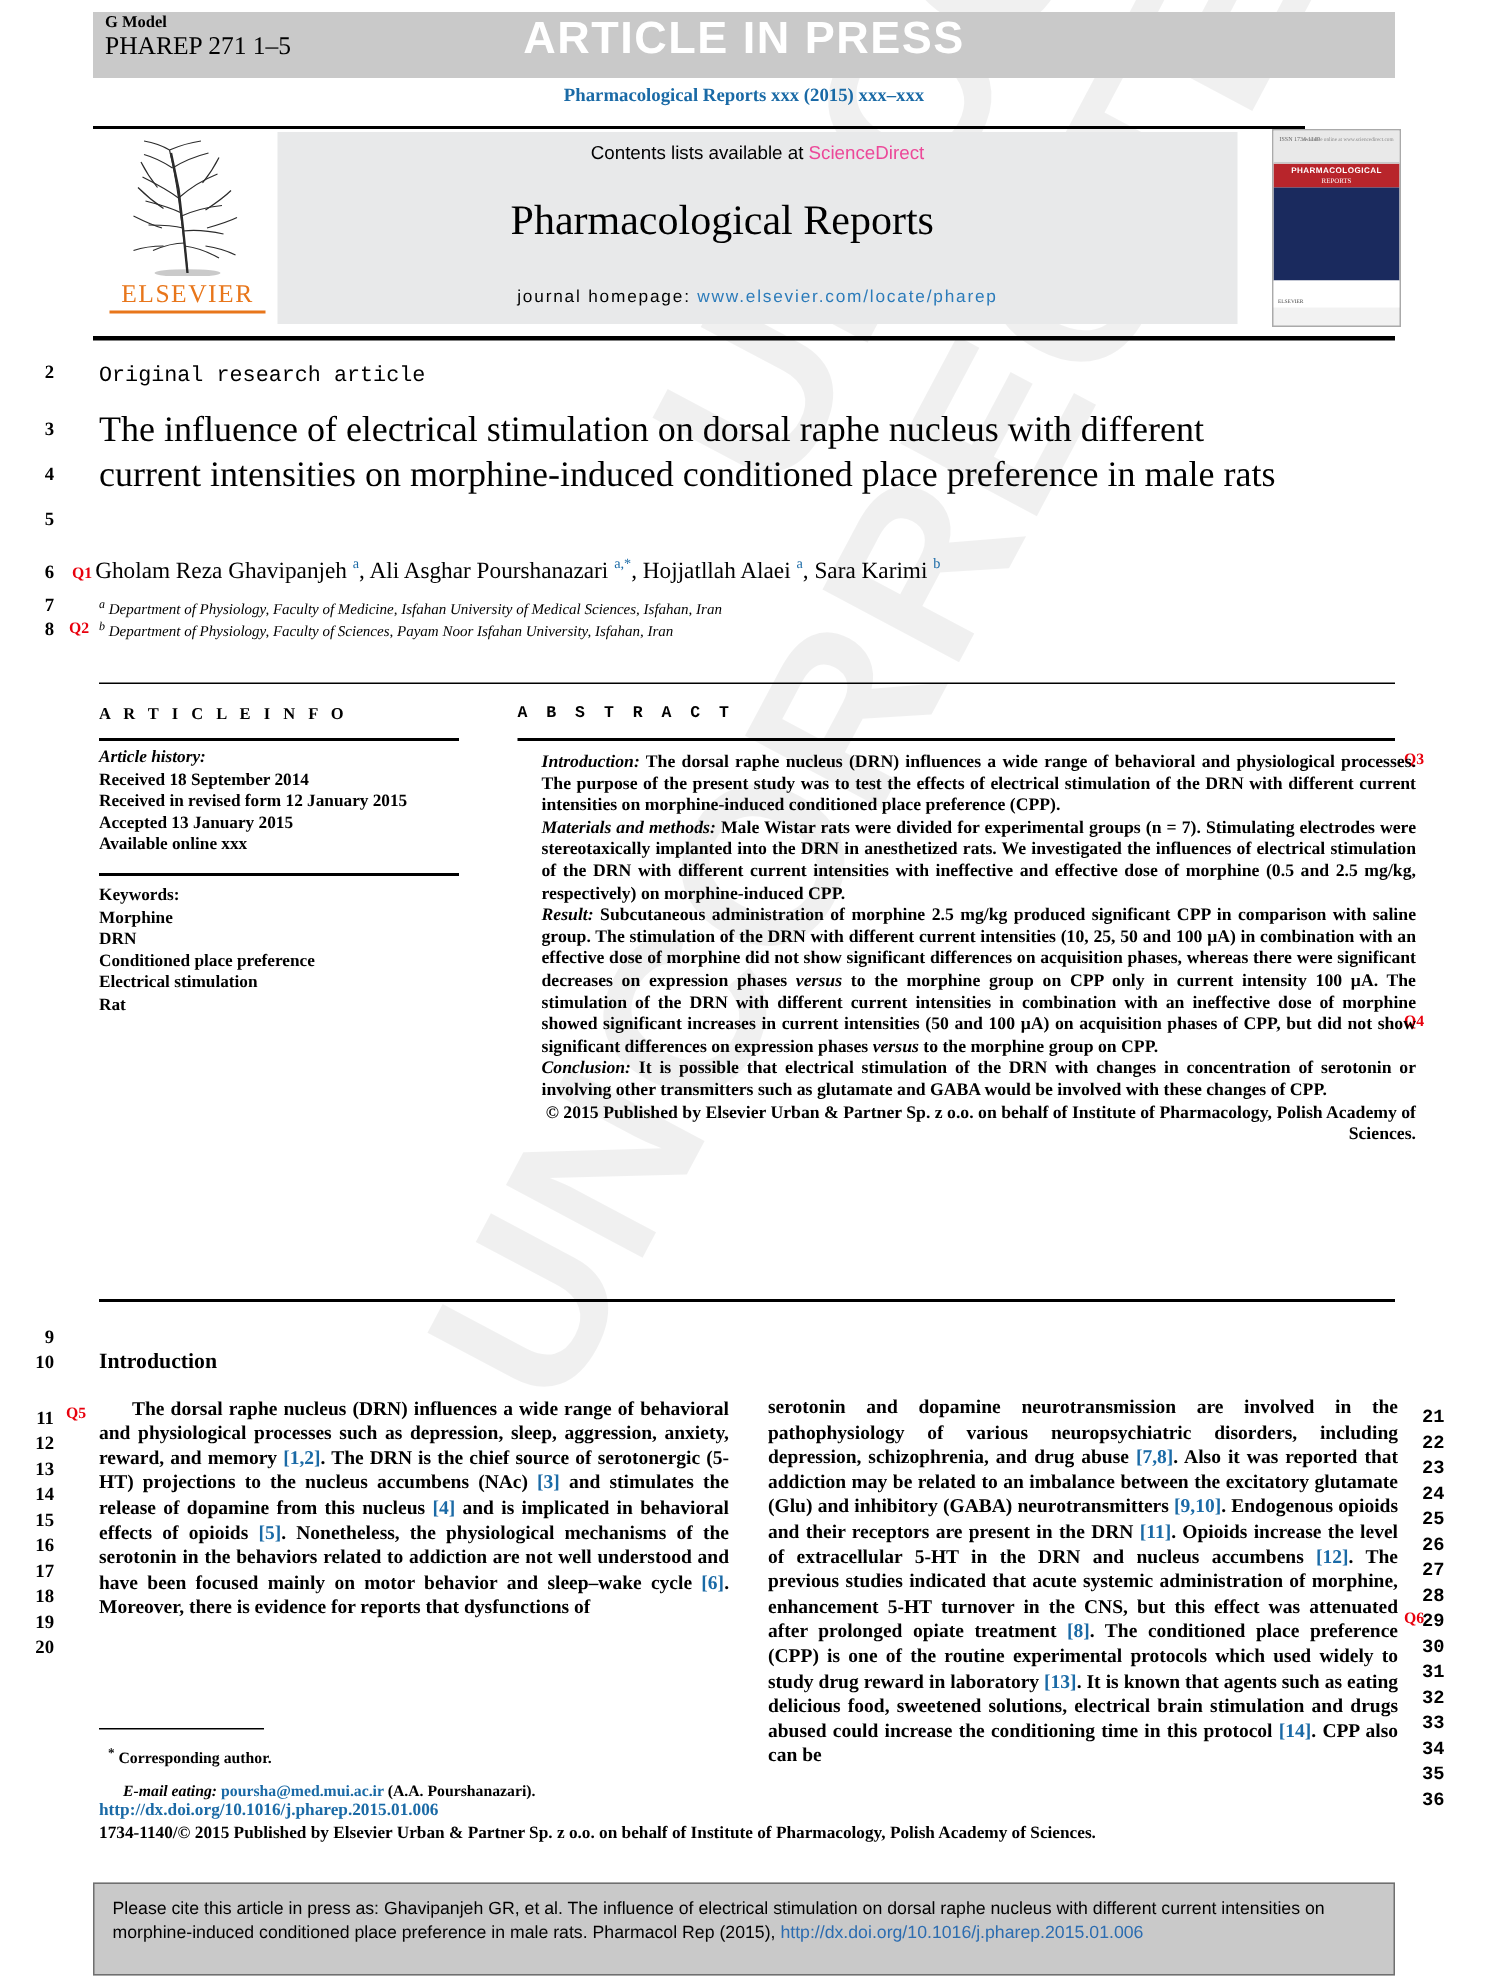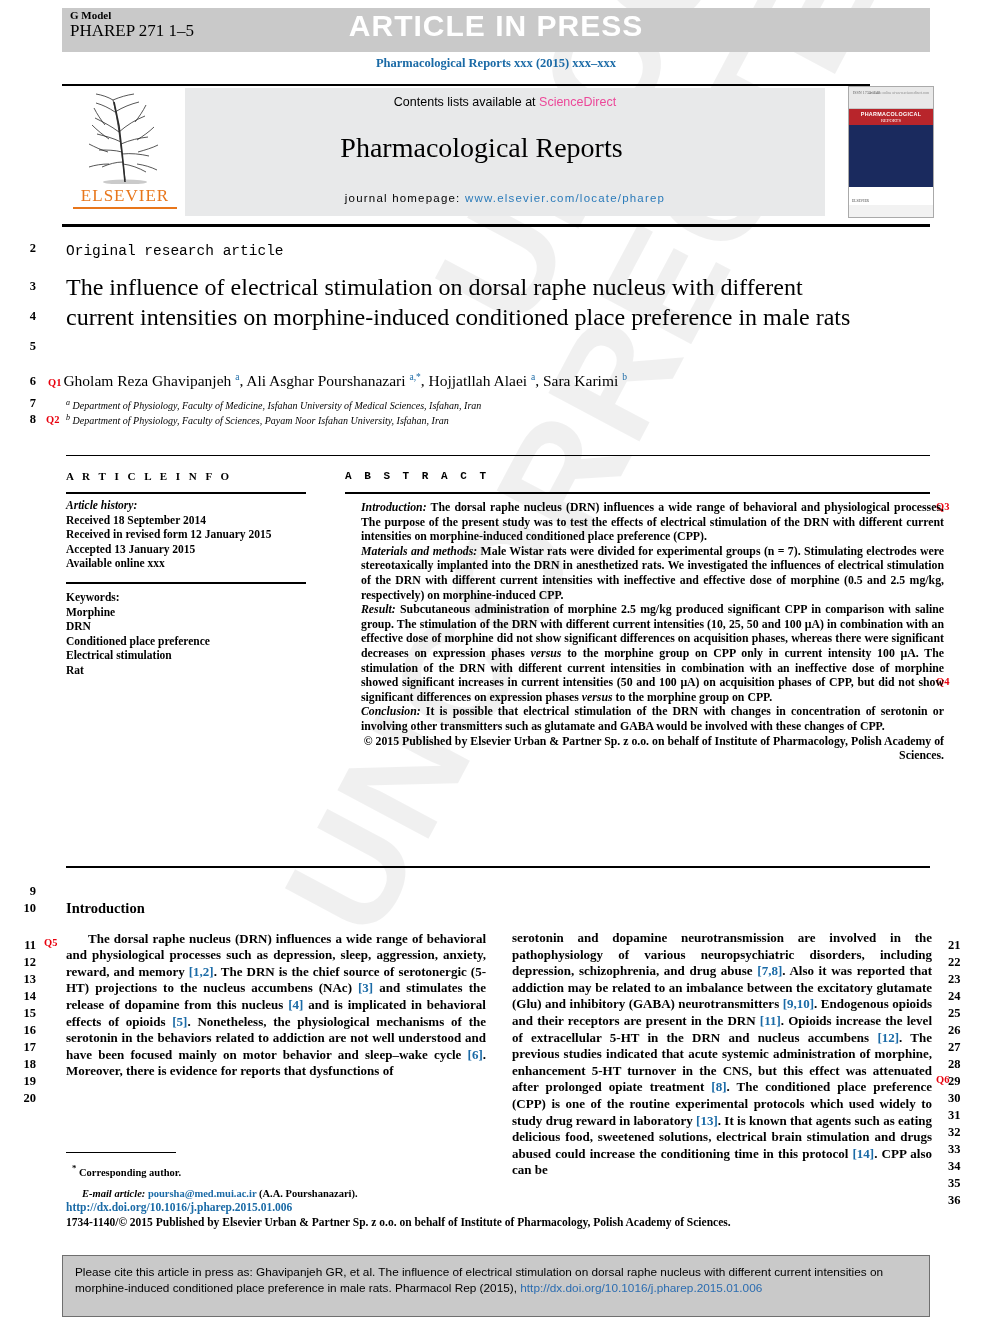--- a/index.html
+++ b/index.html
@@ -122,21 +122,21 @@
   }
 
   
   .lineno {
     position:absolute;
     font-family:"Liberation Serif", serif;
     font-weight:bold; font-size:12.5px; color:#000;
     width:28px; text-align:right;
   }
   .lineno.left { left:8px; }
-  .lineno.right { left:948px; text-align:left; }
+  .lineno.right { left:948px; text-align:left;font-family:Liberation Mono, monospace; }
 
   
   .qmark {
     color:#e8000d; font-family:"Liberation Serif", serif;
     font-weight:bold; font-size:10.5px; white-space:nowrap;
   }
   .qmark.abs { position:absolute; }
 
   
   .art-type {
@@ -429,21 +429,21 @@
     <p id="intro-right" style="text-indent:0"><span>serotonin and dopamine neurotransmission are involved in the pathophysiology of various neuropsychiatric disorders, including depression, schizophrenia, and drug abuse </span><span class="cite">[7,8]</span><span>. Also it was reported that addiction may be related to an imbalance between the excitatory glutamate (Glu) and inhibitory (GABA) neurotransmitters </span><span class="cite">[9,10]</span><span>. Endogenous opioids and their receptors are present in the DRN </span><span class="cite">[11]</span><span>. Opioids increase the level of extracellular 5-HT in the DRN and nucleus accumbens </span><span class="cite">[12]</span><span>. The previous studies indicated that acute systemic administration of morphine, enhancement 5-HT turnover in the CNS, but this effect was attenuated after prolonged opiate treatment </span><span class="cite">[8]</span><span>. The conditioned place preference (CPP) is one of the routine experimental protocols which used widely to study drug reward in laboratory </span><span class="cite">[13]</span><span>. It is known that agents such as eating delicious food, sweetened solutions, electrical brain stimulation and drugs abused could increase the conditioning time in this protocol </span><span class="cite">[14]</span><span>. CPP also can be</span></p>
   </div>
   <span class="qmark abs" style="left:936px; top:1074px;text-align:right;">Q6</span>
 
   <div class="fn-rule"></div>
   <div class="footnote">
     <div>
       <sup>*</sup><span> Corresponding author.</span>
     </div>
     <div style="padding-left:10px">
-      <span class="em">E-mail article:</span>
+      <span class="em">E-mail eating:</span>
       <span class="link">poursha@med.mui.ac.ir</span><span> (A.A. Pourshanazari).</span>
     </div>
   </div>
 
   <div class="doi-block">
     <div class="doi">http://dx.doi.org/10.1016/j.pharep.2015.01.006</div>
     <div>1734-1140/© 2015 Published by Elsevier Urban &amp; Partner Sp. z o.o. on behalf of Institute of Pharmacology, Polish Academy of Sciences.</div>
   </div>
 
   <div class="citebox">

